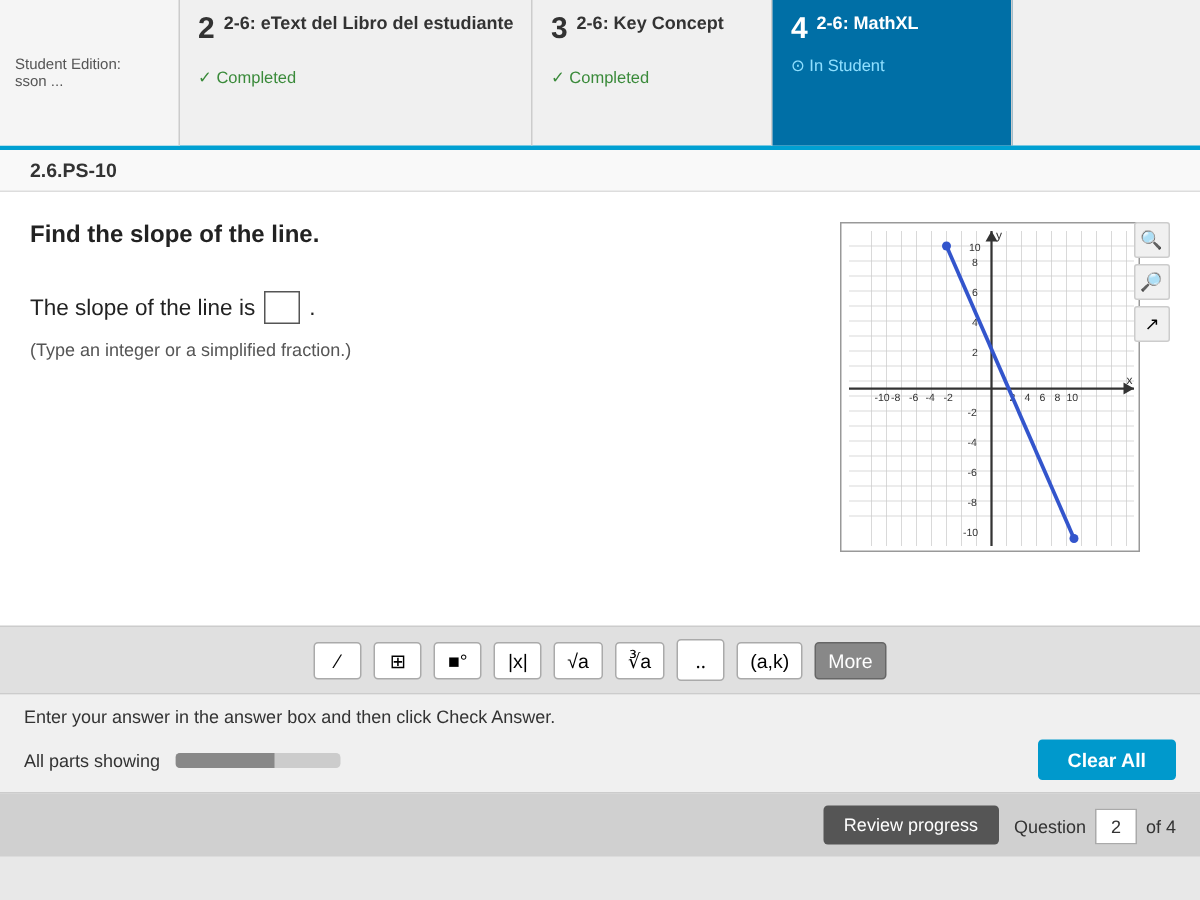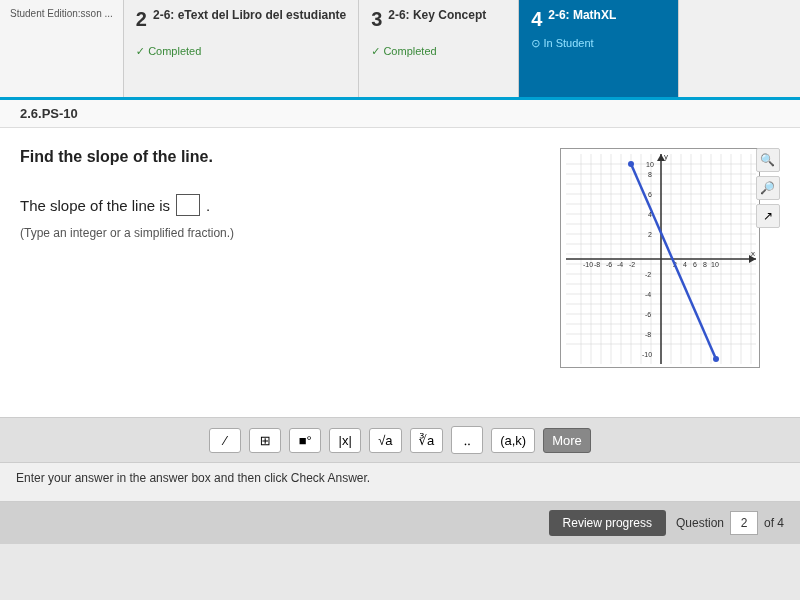--- a/index.html
+++ b/index.html
@@ -61,21 +61,21 @@
     .nav-tab.active .tab-status.in-progress::before {
       content: "⊙ ";
     }
     .nav-tab .tab-row {
       display: flex;
       gap: 6px;
       align-items: flex-start;
     }
     .nav-tab-left {
       display: flex;
-      flex-direction: row;
+      flex-direction: column;
       justify-content: center;
       padding: 8px 10px;
       min-width: 120px;
       border-right: 1px solid #ccc;
       background: #f5f5f5;
     }
     .nav-tab-left .edition-label {
       font-size: 10px;
       color: #555;
     }
@@ -245,21 +245,21 @@
       cursor: pointer;
       font-size: 13px;
       font-weight: bold;
     }
 
     
     .footer-nav {
       background: #d0d0d0;
       padding: 8px 16px;
       display: flex;
-      align-items: center;
+      align-items: flex-end;
       justify-content: flex-end;
       gap: 10px;
     }
     .review-progress-btn {
       background: #555;
       color: white;
       border: none;
       border-radius: 3px;
       padding: 6px 14px;
       cursor: pointer;
@@ -433,20 +433,29 @@
   <button class="math-btn">|x|</button>
   <button class="math-btn">√a</button>
   <button class="math-btn">∛a</button>
   <button class="math-btn">‥</button>
   <button class="math-btn">(a,k)</button>
   <button class="math-btn more">More</button>
 </div>
 
 <div class="bottom-bar">
   <div class="instruction-text">Enter your answer in the answer box and then click Check Answer.</div>
+  <div class="bottom-row">
+    <div class="parts-showing">
+      <span>All parts showing</span>
+      <div class="progress-bar-bg">
+        <div class="progress-bar-fill"></div>
+      </div>
+    </div>
+    <button class="clear-all-btn">Clear All</button>
+  </div>
 </div>
 
 <div class="footer-nav">
   <button class="review-progress-btn">Review progress</button>
   <div class="question-nav">
     <span>Question</span>
     <div class="question-num-box">2</div>
     <span>of 4</span>
   </div>
 </div>

